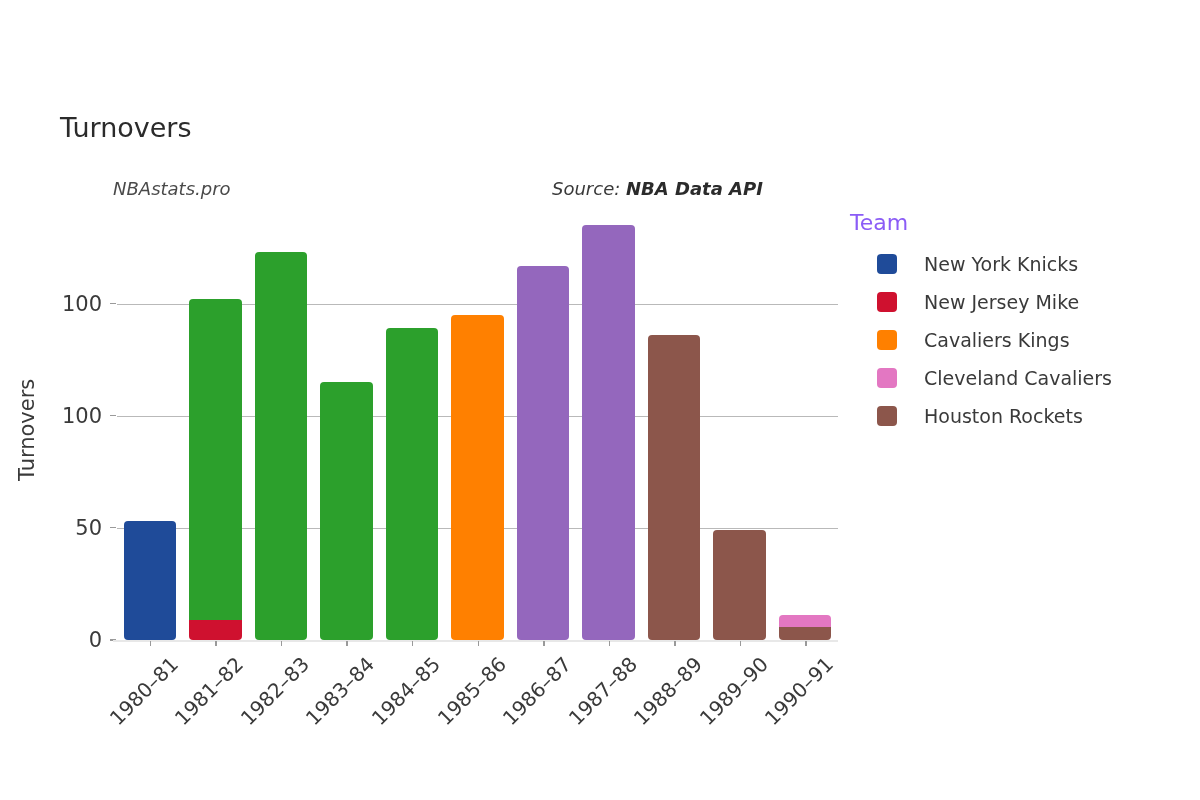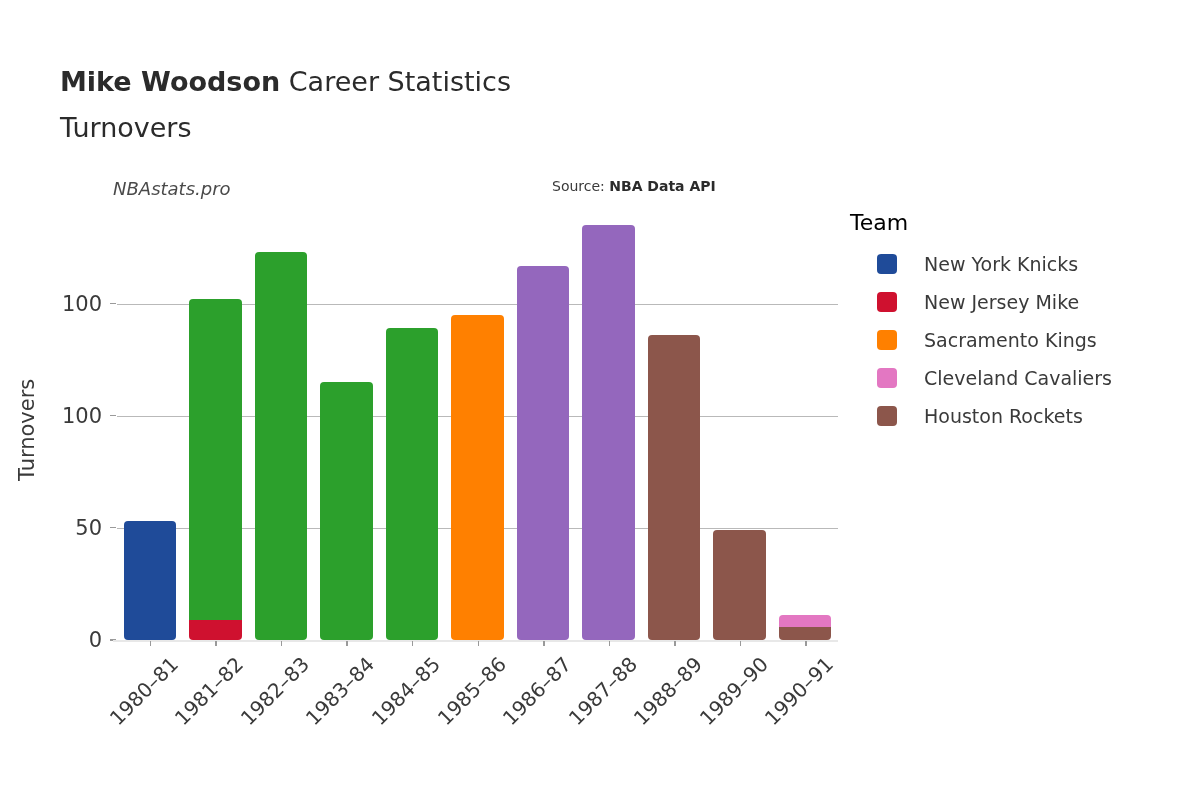--- a/index.html
+++ b/index.html
@@ -10,21 +10,21 @@
   }
   #stage{position:absolute;inset:0;}
 
   
   .title-line{position:absolute;left:60px;top:66px;font-size:27px;white-space:nowrap;color:#2b2b2b;}
   .title-line .name{font-weight:700;}
   .title-line .rest{font-weight:400;}
   .subtitle{position:absolute;left:60px;top:112px;font-size:27px;font-weight:400;color:#2b2b2b;white-space:nowrap;}
 
   .watermark{position:absolute;left:113px;top:178px;font-size:18px;font-style:italic;color:#4a4a4a;white-space:nowrap;}
-  .source{position:absolute;left:552px;top:178px;font-size:14px;color:#3a3a3a;white-space:nowrap;}
+  .source{position:absolute;left:552px;top:178px;font-size:18px;color:#3a3a3a;white-space:nowrap;font-style:italic;}
   .source b{font-weight:700;color:#2b2b2b;}
 
   
   .plot{position:absolute;left:117px;top:205px;width:721px;height:435px;}
   .grid-line{position:absolute;left:0;width:100%;height:1px;background:#b9b9b9;}
   .axis-baseline{position:absolute;left:-4px;top:640px;width:725px;height:2px;background:#e8e8e8;}
 
   .bar{position:absolute;bottom:0;display:flex;flex-direction:column-reverse;
        border-radius:4px;overflow:hidden;}
   .seg{width:100%;}
@@ -34,33 +34,30 @@
   .ytickmark{position:absolute;width:6px;height:1.5px;background:#9a9a9a;}
   .ylabel{position:absolute;font-size:21px;color:#3a3a3a;white-space:nowrap;
           transform-origin:0 0;transform:rotate(-90deg);}
 
   
   .xtick{position:absolute;top:0;font-size:20px;color:#3a3a3a;white-space:nowrap;
          transform-origin:left top;transform:rotate(-45deg) translate(-100%,0);}
 
   
   .legend{position:absolute;left:850px;top:210px;width:345px;}
-  .legend-title{font-size:22px;color:#000000;margin:0 0 10px 0;}
+  .legend-title{font-size:22px;color:#8b5cf6;margin:0 0 10px 0;}
   .legend-row{display:flex;align-items:center;height:38px;}
   .swatch{width:20px;height:20px;border-radius:4px;margin-left:27px;flex:0 0 auto;}
   .legend-label{font-size:19px;color:#3a3a3a;margin-left:27px;white-space:nowrap;}
 </style>
 </head>
 <body>
 
 <div id="stage">
 
-  <div class="title-line">
-    <span class="name">Mike Woodson</span><span> </span><span class="rest">Career Statistics</span>
-  </div>
   <div class="subtitle">Turnovers</div>
 
   <div class="watermark">NBAstats.pro</div>
   <div class="source">
     <span>Source:</span>
     <b>NBA Data API</b>
   </div>
 
   <div class="plot" id="plot">
       <div class="ytickmark" style="top: 434px; left: -7px;"></div>
@@ -141,21 +138,21 @@
         <div class="legend-row">
           <span class="swatch" style="background: rgb(31, 75, 153);"></span>
           <span class="legend-label">New York Knicks</span>
         </div>
         <div class="legend-row">
           <span class="swatch" style="background: rgb(207, 17, 47);"></span>
           <span class="legend-label">New Jersey Mike</span>
         </div>
         <div class="legend-row">
           <span class="swatch" style="background: rgb(255, 128, 0);"></span>
-          <span class="legend-label">Sacramento Kings</span>
+          <span class="legend-label">Cavaliers Kings</span>
         </div>
         <div class="legend-row">
           <span class="swatch" style="background: rgb(227, 119, 194);"></span>
           <span class="legend-label">Cleveland Cavaliers</span>
         </div>
         <div class="legend-row">
           <span class="swatch" style="background: rgb(140, 86, 75);"></span>
           <span class="legend-label">Houston Rockets</span>
         </div>
       </div>

